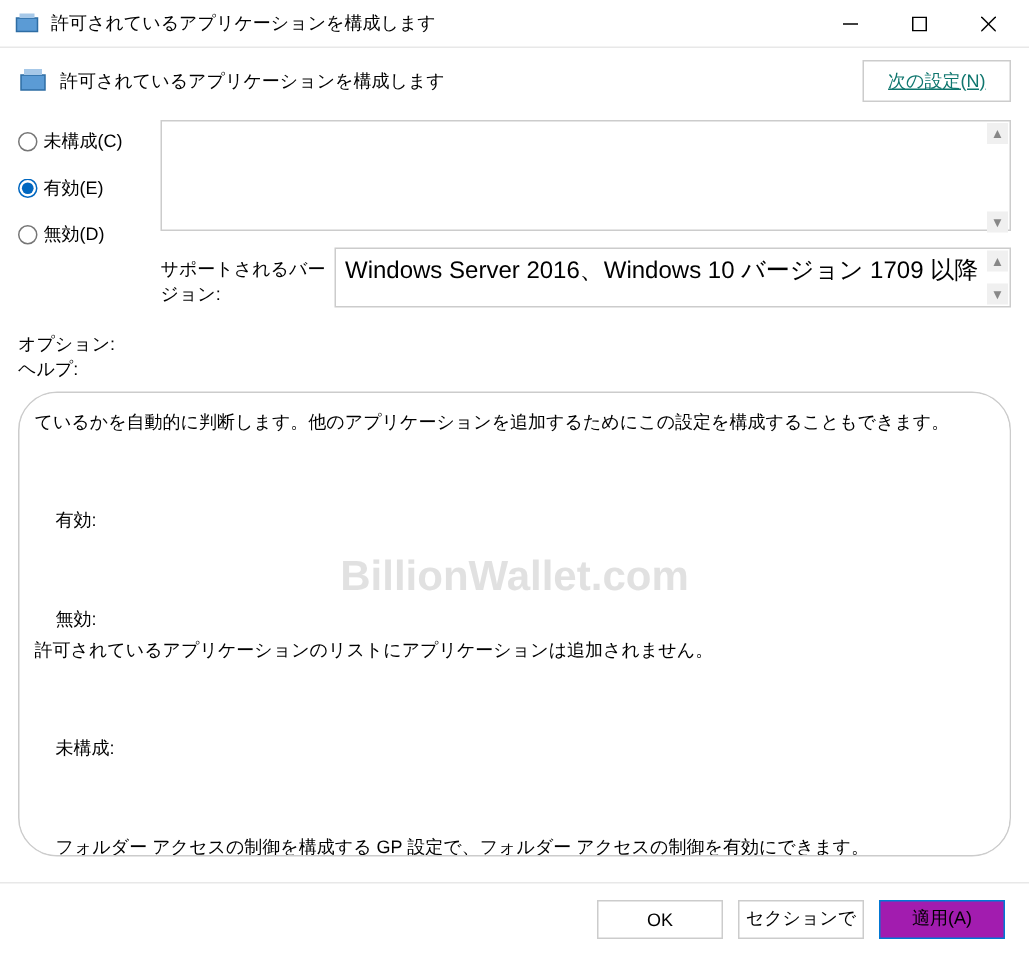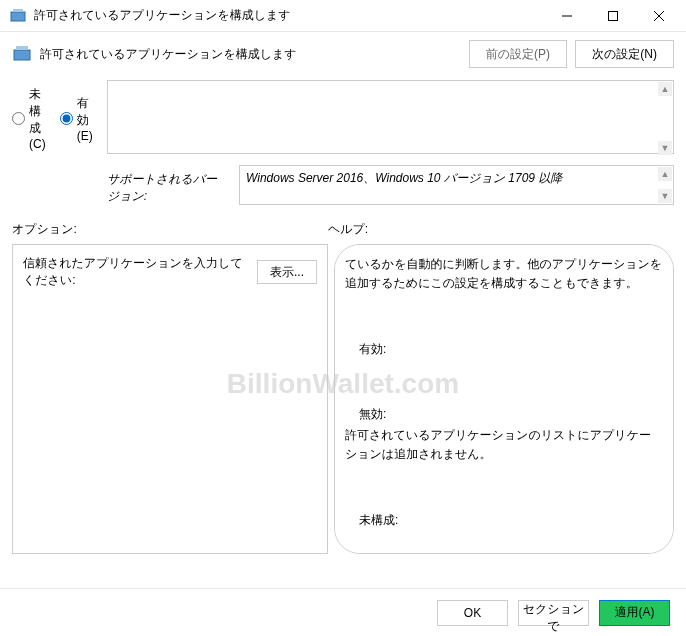--- a/index.html
+++ b/index.html
@@ -7,52 +7,52 @@
 
 .titlebar { height: 32px; display: flex; align-items: center; padding: 0 4px 0 10px; border-bottom: 1px solid #e8e8e8; }
 .titlebar .icon { width: 16px; height: 16px; margin-right: 8px; }
 .titlebar .title { flex: 1; font-size: 12px; }
 .titlebar .winbtn { width: 46px; height: 32px; display: flex; align-items: center; justify-content: center; }
 
 .header { display: flex; align-items: center; padding: 8px 12px; gap: 8px; }
 .header .icon { width: 20px; height: 20px; }
 .header .txt { flex: 1; font-size: 12px; }
 .header .navbtn { height: 28px; padding: 0 16px; border: 1px solid #ccc; background: #fff; font-size: 12px; color: #666; }
-.header .navbtn.enabled { color: #000000; }
+.header .navbtn.enabled { color: #0f766e; text-decoration: underline; }
 
 .config-row { display: flex; padding: 4px 12px; gap: 10px; align-items: flex-start; }
-.radio-col { width: 85px; display: flex; flex-direction: row; gap: 14px; padding-top: 6px; }
+.radio-col { width: 85px; display: flex; flex-direction: column; gap: 14px; padding-top: 6px; }
 .radio-col label { display: flex; align-items: center; gap: 4px; font-size: 12px; cursor: pointer; }
 .radio-col input[type=radio] { accent-color: #0067c0; }
 .label-col { width: 112px; font-size: 12px; padding-top: 6px; }
 .field-col { flex: 1; }
 .comment-box { width: 100%; height: 74px; border: 1px solid #ccc; background: #fff; resize: none; position: relative; }
 .scroll-arrow { position: absolute; right: 2px; width: 14px; height: 14px; background: #f0f0f0; display: flex; align-items: center; justify-content: center; color: #888; font-size: 9px; }
 .scroll-arrow.top { top: 2px; }
 .scroll-arrow.bot { bottom: 2px; }
-.version-box { width: 100%; height: 40px; border: 1px solid #ccc; background: #fff; padding: 4px 20px 4px 6px; font-size: 12px; position: relative; }
+.version-box { width: 100%; height: 40px; border: 1px solid #ccc; background: #fff; padding: 4px 20px 4px 6px; font-size: 16px; position: relative; }
 
-.section-labels { display: flex; padding: 12px 12px 6px 12px; }
+.section-labels { display: flex; padding: 12px 12px 6px 12px; flex-direction: column; }
 .section-labels .left { width: 316px; }
 .section-labels .right { flex: 1; }
 
 .panels { display: flex; gap: 6px; padding: 0 12px; }
 .panel { border: 1px solid #ccc; background: #fff; height: 310px; }
 .panel.left { width: 316px; padding: 10px; }
 .panel.right { flex: 1; padding: 10px; overflow-y: auto; position: relative; border-radius: 26px; }
 .opt-row { display: flex; align-items: center; gap: 8px; }
 .opt-row .lbl { flex: 1; font-size: 12px; }
 .show-btn { height: 24px; padding: 0 12px; border: 1px solid #ccc; background: #fff; font-size: 12px; }
 .help-txt { font-size: 12px; line-height: 1.6; }
 .help-txt p { margin-bottom: 2px; }
 .help-txt .indent { padding-left: 14px; margin-top: 25px; }
 
 .footer { position: absolute; bottom: 0; left: 0; right: 0; height: 48px; display: flex; align-items: center; justify-content: flex-end; gap: 10px; padding: 0 16px; border-top: 1px solid #e8e8e8; background: #fff; }
-.footer button { height: 26px; width: 71px; border: 1px solid #ccc; background: #fff; font-size: 12px; }
-.footer button.primary { background: #22c55e; border-color: #0078d4; }
+.footer button { height: 26px; width: 84px; border: 1px solid #ccc; background: #fff; font-size: 12px; }
+.footer button.primary { background: #a21caf; border-color: #0078d4; }
 .badge { position: absolute; left: 364px; bottom: 14px; width: 20px; height: 20px; border-radius: 50%; background: #c62828; color: #fff; display: flex; align-items: center; justify-content: center; font-size: 11px; font-weight: bold; }
 
 .watermark { position: absolute; top: 368px; left: 50%; transform: translateX(-50%); font-size: 28px; font-weight: bold; color: rgba(200,200,200,0.55); font-family: Liberation Sans, sans-serif; pointer-events: none; white-space: nowrap; }
 </style>
 </head>
 <body>
 
 <div class="titlebar">
   <span class="icon">
     <svg viewBox="0 0 16 16">
@@ -80,21 +80,20 @@
 </div>
 
 <div class="header">
   <span class="icon">
     <svg viewBox="0 0 20 20">
         <rect x="2" y="6" width="16" height="10" fill="#5b9bd5" stroke="#2e6da4"></rect>
         <rect x="4" y="2" width="12" height="4" fill="#a6c8e8"></rect>
       </svg>
   </span>
   <span class="txt">許可されているアプリケーションを構成します</span>
-  <button class="navbtn"><span>前の設定(P)</span></button>
   <button class="navbtn enabled"><span>次の設定(N)</span></button>
 </div>
 
 <div class="config-row">
   <div class="radio-col">
     <label>
         <input type="radio" name="st" style=""> 
         <span>未構成(C)</span>
       </label>
     <label>
@@ -107,43 +106,37 @@
       </label>
   </div>
   <div style="flex:1">
     <div style="display:flex; gap:4px; margin-bottom:8px;">
       <div class="field-col" style="position:relative;">
         <textarea class="comment-box" style=""></textarea>
         <div class="scroll-arrow top">▲</div>
         <div class="scroll-arrow bot">▼</div>
       </div>
     </div>
-    <div style="display:flex; gap:20px;font-style:italic;">
+    <div style="display:flex; gap:4px;">
       <div class="label-col">サポートされるバージョン:</div>
       <div class="field-col" style="position:relative;">
         <div class="version-box"><span>Windows Server 2016、Windows 10 バージョン 1709 以降</span></div>
         <div class="scroll-arrow top">▲</div>
         <div class="scroll-arrow bot">▼</div>
       </div>
     </div>
   </div>
 </div>
 
 <div class="section-labels">
   <div class="left">オプション:</div>
   <div class="right">ヘルプ:</div>
 </div>
 
 <div class="panels">
-  <div class="panel left">
-    <div class="opt-row">
-      <span class="lbl">信頼されたアプリケーションを入力してください:</span>
-      <button class="show-btn">表示...</button>
-    </div>
-  </div>
   <div class="panel right">
     <div class="help-txt">
       <p>ているかを自動的に判断します。他のアプリケーションを追加するためにこの設定を構成することもできます。</p>
       <p>&nbsp;</p>
       <p class="indent">有効:</p>
       <p>&nbsp;</p>
       <p class="indent">無効:</p>
       <p>許可されているアプリケーションのリストにアプリケーションは追加されません。</p>
       <p>&nbsp;</p>
       <p class="indent">未構成:</p>

